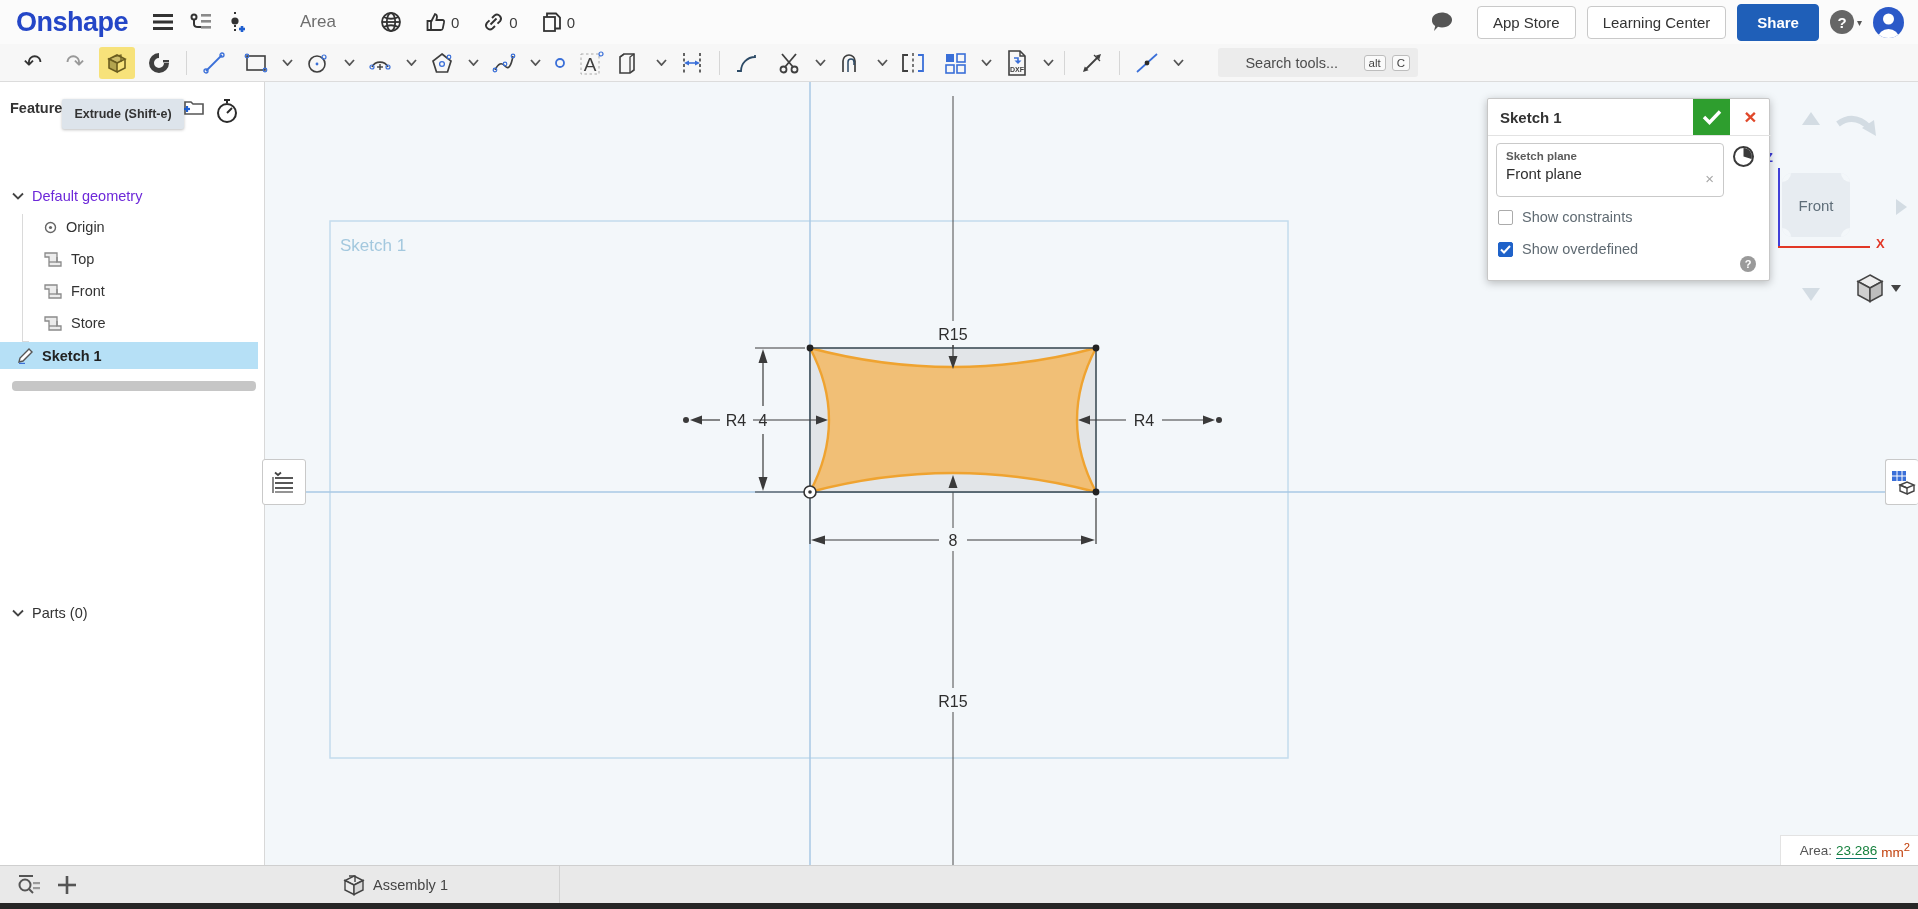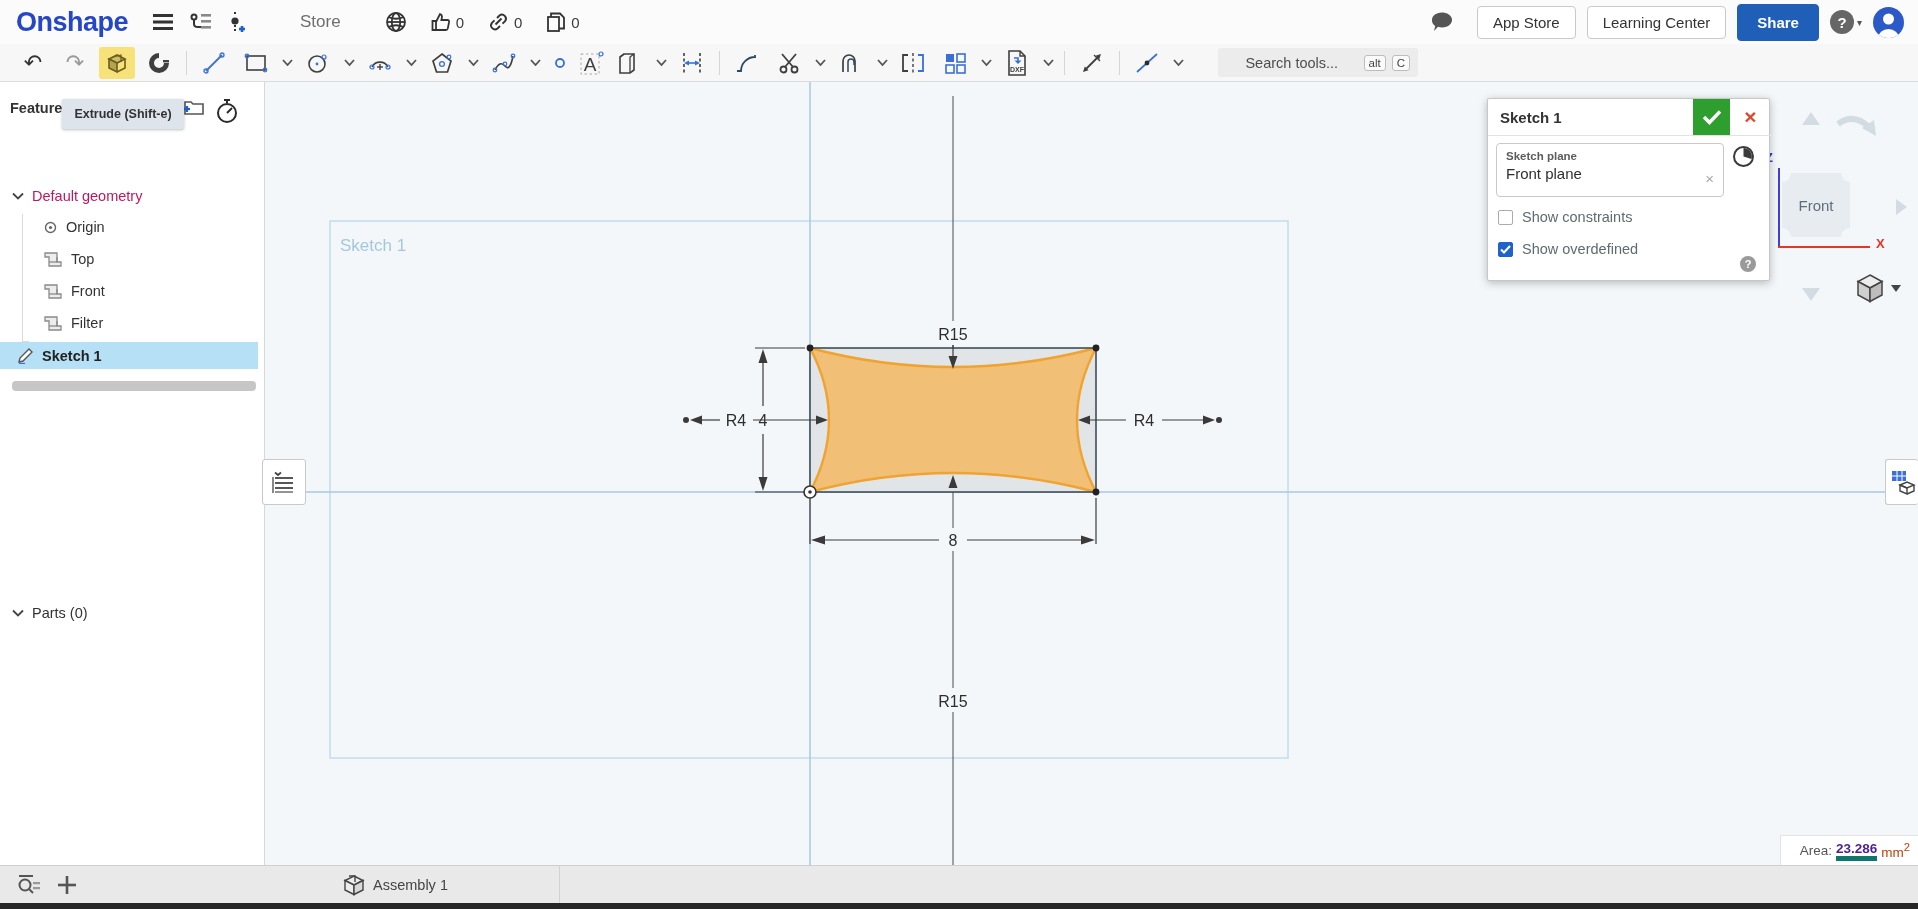--- a/index.html
+++ b/index.html
@@ -33,21 +33,21 @@
 
   
   .lpanel { position:absolute; top:82px; left:0; width:265px; height:783px; background:#fff; border-right:1px solid #d8d8d8; }
   .lp-head { position:absolute; top:18px; left:10px; font-size:14.5px; font-weight:bold; color:#333; }
   .tooltip { position:absolute; top:17px; left:62px; width:122px; height:30px; background:#dde4eb; border-radius:2px; box-shadow:0 1px 3px rgba(0,0,0,.25); display:flex; align-items:center; justify-content:center; font-size:12.5px; font-weight:bold; color:#333; white-space:nowrap; z-index:5; }
   .lp-ic { position:absolute; top:16px; cursor:pointer; }
   .filter-row { position:absolute; top:55px; left:0; width:265px; height:42px; display:flex; align-items:center; }
   .funnel { margin-left:22px; cursor:pointer; }
   .filter-input { margin-left:14px; width:188px; height:38px; border:1px solid #ccc; border-radius:6px; font-family:"Liberation Sans",sans-serif; font-style:italic; font-size:14px; color:#333; padding:0 10px; background:#fff; }
   .filter-input::placeholder { color:#9a9a9a; font-style:italic; }
-  .tree-root { position:absolute; top:106px; left:12px; display:flex; align-items:center; gap:8px; font-size:14.5px; color:#be185d; cursor:pointer; }
+  .tree-root { position:absolute; top:106px; left:12px; display:flex; align-items:center; gap:8px; font-size:14.5px; color:#6d28d9; cursor:pointer; }
   .tree-item { position:absolute; left:44px; display:flex; align-items:center; gap:9px; font-size:14.5px; color:#333; cursor:pointer; }
   .guideline { position:absolute; left:22px; top:132px; width:1px; height:128px; background:#dadada; }
   .guideline:after { content:""; position:absolute; left:0; bottom:0; width:7px; height:1px; background:#dadada; }
   .sel-row { position:absolute; top:260px; left:0; width:258px; height:27px; background:#b6e0f6; display:flex; align-items:center; gap:8px; padding-left:17px; cursor:pointer; }
   .sel-row .lbl { font-size:14.5px; font-weight:bold; color:#222; }
   .rollback { position:absolute; top:299px; left:12px; width:244px; height:10px; background:#c6c6c6; border-radius:4px; cursor:pointer; }
   .parts-row { position:absolute; top:523px; left:12px; display:flex; align-items:center; gap:8px; font-size:14.5px; color:#333; cursor:pointer; }
 
   
   .canvas { position:absolute; top:82px; left:265px; width:1653px; height:783px; background:#f3f7fa; overflow:hidden; }
@@ -88,21 +88,21 @@
   .vc-x { position:absolute; top:236px; left:1876px; color:#e23726; font-weight:bold; font-size:13px; }
   .tri { position:absolute; width:0; height:0; cursor:pointer; }
   .tri-up { top:112px; left:1802px; border-left:9px solid transparent; border-right:9px solid transparent; border-bottom:13px solid #d3dce3; }
   .tri-down { top:288px; left:1802px; border-left:9px solid transparent; border-right:9px solid transparent; border-top:13px solid #d3dce3; }
   .tri-right { top:199px; left:1896px; border-top:8px solid transparent; border-bottom:8px solid transparent; border-left:11px solid #d3dce3; }
   .vc-rot { position:absolute; top:110px; left:1834px; cursor:pointer; }
   .cube-btn { position:absolute; top:272px; left:1854px; display:flex; align-items:center; gap:5px; cursor:pointer; }
 
   
   .area-bar { position:absolute; top:835px; left:1780px; width:138px; height:30px; background:#fff; border-left:1px solid #e3e3e3; border-top:1px solid #e3e3e3; display:flex; align-items:center; justify-content:flex-end; padding-right:8px; font-size:13.5px; color:#555; gap:4px; }
-  .area-val { font-weight:bold; color:#4c1d95; border-bottom:5px solid #0f766e; }
+  .area-val { font-weight:normal; color:#15803d; border-bottom:1px solid #0f766e; }
   .area-unit { color:#c2410c; }
 
   
   .tabbar { position:absolute; top:865px; left:0; width:1918px; height:38px; background:#e9e9e9; border-top:1px solid #cfcfcf; }
   .tb-ic { position:absolute; top:4px; width:30px; height:30px; display:flex; align-items:center; justify-content:center; cursor:pointer; color:#555; }
   .tab { position:absolute; top:0; height:38px; display:flex; align-items:center; gap:8px; padding-left:15px; font-size:14.5px; color:#333; cursor:pointer; }
   .tab.active { left:95px; width:233px; background:#fff; }
   .tab.active:after { content:""; position:absolute; left:2px; right:2px; bottom:0; height:4px; background:#2060c0; border-radius:2px; }
   .tab.idle { left:328px; width:232px; border-right:1px solid #d2d2d2; color:#444; }
   .bottom-strip { position:absolute; top:903px; left:0; width:1918px; height:6px; background:#262626; }
@@ -144,21 +144,21 @@
             <line x1="5" y1="0" x2="5" y2="4" stroke-dasharray="2 2"></line>
             <circle cx="5" cy="9" r="2.6" fill="#333"></circle>
             <line x1="5" y1="13" x2="5" y2="20" stroke-dasharray="2 2"></line>
           </g>
           <g stroke="#1f5fd0" stroke-width="2.6">
             <line x1="12" y1="14" x2="12" y2="20"></line>
             <line x1="9" y1="17" x2="15" y2="17"></line>
           </g>
         </svg>
     </div>
-    <div class="doc-name">Store</div>
+    <div class="doc-name">Area</div>
     <div class="stat" style="margin-left:44px">
       <svg width="22" height="22" viewBox="0 0 22 22">
           <g fill="none" stroke="#333" stroke-width="1.8">
             <circle cx="11" cy="11" r="9"></circle>
             <ellipse cx="11" cy="11" rx="4.2" ry="9"></ellipse>
             <line x1="2" y1="11" x2="20" y2="11"></line>
             <path d="M3.5,6 q7.5,3.5 15,0 M3.5,16 q7.5,-3.5 15,0"></path>
           </g>
         </svg>
     </div>
@@ -489,21 +489,21 @@
           <line x1="13" y1="5" x2="13" y2="10" stroke="#8a8a8a" stroke-width="1.3"></line>
         </svg>
       <span>Front</span>
     </div>
     <div class="tree-item" style="top:233px">
       <svg width="18" height="15" viewBox="0 0 18 15">
           <path d="M1,1 h12 v9 h4 v4 h-12 v-9 h-4 z" fill="#ececec" stroke="#8a8a8a" stroke-width="1.3"></path>
           <line x1="5" y1="10" x2="13" y2="10" stroke="#8a8a8a" stroke-width="1.3"></line>
           <line x1="13" y1="5" x2="13" y2="10" stroke="#8a8a8a" stroke-width="1.3"></line>
         </svg>
-      <span>Filter</span>
+      <span>Store</span>
     </div>
     <div class="sel-row">
       <svg width="17" height="17" viewBox="0 0 17 17">
           <path d="M2,15 l1,-4 l9,-9 l3,3 l-9,9 z" fill="#fff" stroke="#555" stroke-width="1.4"></path>
           <line x1="2" y1="16.5" x2="8" y2="16.5" stroke="#3a6fd8" stroke-width="1.4"></line>
         </svg>
       <span class="lbl">Sketch 1</span>
     </div>
     <div class="rollback"></div>
     <div class="parts-row">

